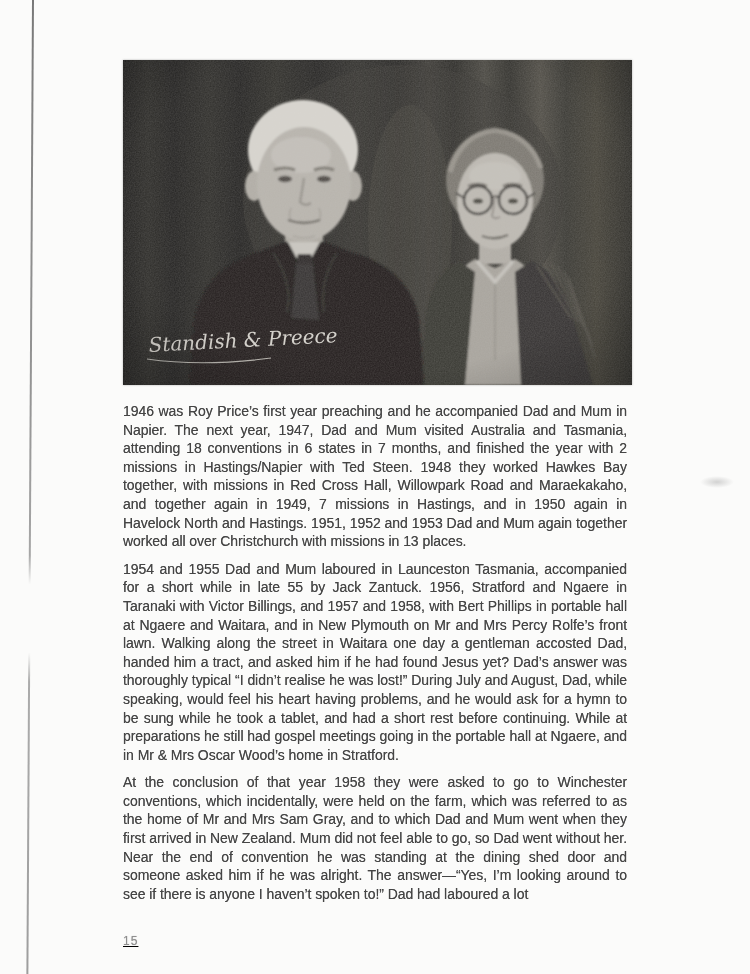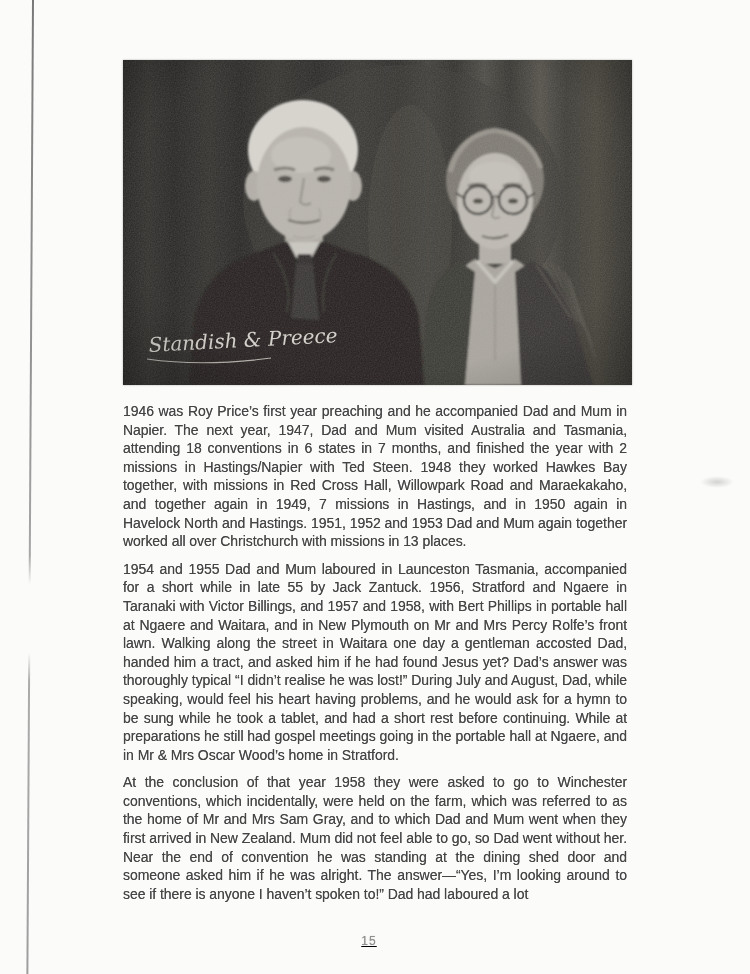--- a/index.html
+++ b/index.html
@@ -58,23 +58,23 @@
     text-shadow: 0 0 0.6px rgba(90,90,90,0.85);
   }
   .underlined {
     text-decoration-thickness: 1.4px;
     text-underline-offset: 2.5px;
     text-decoration-color: #4a4a4a;
   }
 
   .page-footer {
     position: absolute;
-    left: 111px; top: 931px;
+    left: 123px; top: 931px;
     width: 516px;
-    text-align: center;
+    text-align: left;
     text-decoration: underline;
   }
   .page-number {
     font-size: 12px;
     color: #8f8f8f;
     letter-spacing: 1px;
     text-shadow: 0 0 0.8px rgba(150,150,150,0.8);
   }
 </style>
 </head>

